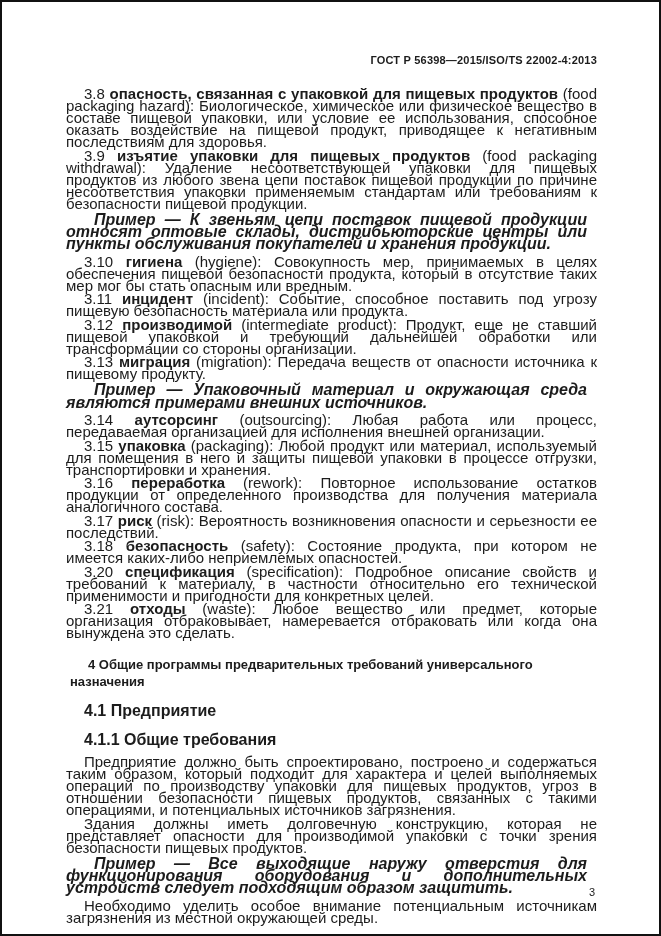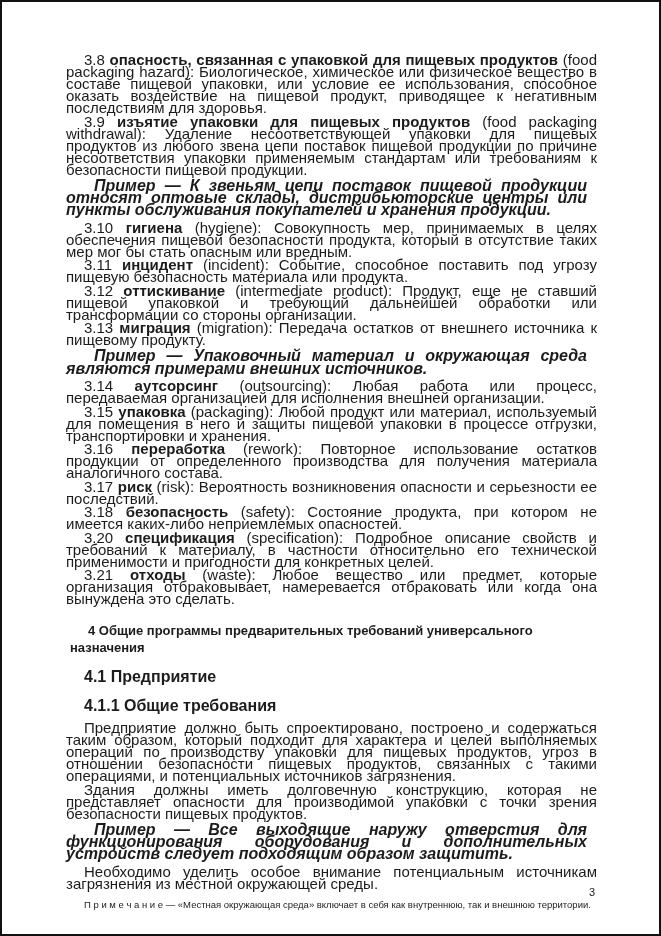--- a/index.html
+++ b/index.html
@@ -65,34 +65,35 @@
     font-size: 11px;
   }
   b.term-b { font-weight: bold; }
 </style>
 </head>
 <body>
 
 <div class="page">
   <div class="content">
 
+    <div class="doc-header">ГОСТ Р 56398—2015/ISO/TS 22002-4:2013</div>
 
     <p class="body"><span>3.8 </span><b class="term-b">опасность, связанная с упаковкой для пищевых продуктов</b><span> (food packaging hazard): Биологическое, химическое или физическое вещество в составе пищевой упаковки, или условие ее использования, способное оказать воздействие на пищевой продукт, приводящее к негативным последствиям для здоровья.</span></p>
 
     <p class="body"><span>3.9 </span><b class="term-b">изъятие упаковки для пищевых продуктов</b><span> (food packaging withdrawal): Удаление несоответствующей упаковки для пищевых продуктов из любого звена цепи поставок пищевой продукции по причине несоответствия упаковки применяемым стандартам или требованиям к безопасности пищевой продукции.</span></p>
 
     <p class="example">Пример — К звеньям цепи поставок пищевой продукции относят оптовые склады, дистрибьюторские центры или пункты обслуживания покупателей и хранения продукции.</p>
 
     <p class="body"><span>3.10 </span><b class="term-b">гигиена</b><span> (hygiene): Совокупность мер, принимаемых в целях обеспечения пищевой безопасности продукта, который в отсутствие таких мер мог бы стать опасным или вредным.</span></p>
 
     <p class="body"><span>3.11 </span><b class="term-b">инцидент</b><span> (incident): Событие, способное поставить под угрозу пищевую безопасность материала или продукта.</span></p>
 
-    <p class="body"><span>3.12 </span><b class="term-b">оттискивание</b><span> (intermediate product): Продукт, еще не ставший пищевой упаковкой и требующий дальнейшей обработки или трансформации со стороны организации.</span></p>
+    <p class="body"><span>3.12 </span><b class="term-b">производимой</b><span> (intermediate product): Продукт, еще не ставший пищевой упаковкой и требующий дальнейшей обработки или трансформации со стороны организации.</span></p>
 
-    <p class="body"><span>3.13 </span><b class="term-b">миграция</b><span> (migration): Передача остатков от внешнего источника к пищевому продукту.</span></p>
+    <p class="body"><span>3.13 </span><b class="term-b">миграция</b><span> (migration): Передача веществ от опасности источника к пищевому продукту.</span></p>
 
     <p class="example">Пример — Упаковочный материал и окружающая среда являются примерами внешних источников.</p>
 
     <p class="body"><span>3.14 </span><b class="term-b">аутсорсинг</b><span> (outsourcing): Любая работа или процесс, передаваемая организацией для исполнения внешней организации.</span></p>
 
     <p class="body"><span>3.15 </span><b class="term-b">упаковка</b><span> (packaging): Любой продукт или материал, используемый для помещения в него и защиты пищевой упаковки в процессе отгрузки, транспортировки и хранения.</span></p>
 
     <p class="body"><span>3.16 </span><b class="term-b">переработка</b><span> (rework): Повторное использование остатков продукции от определенного производства для получения материала аналогичного состава.</span></p>
 
     <p class="body"><span>3.17 </span><b class="term-b">риск</b><span> (risk): Вероятность возникновения опасности и серьезности ее последствий.</span></p>

